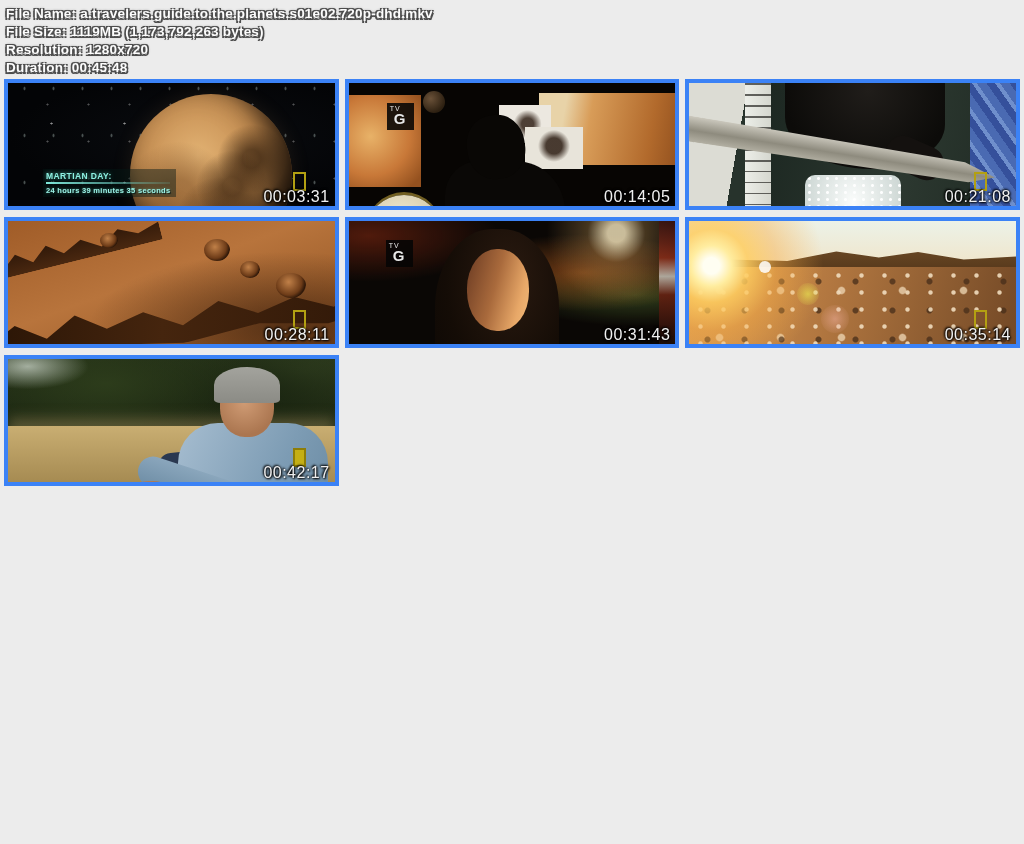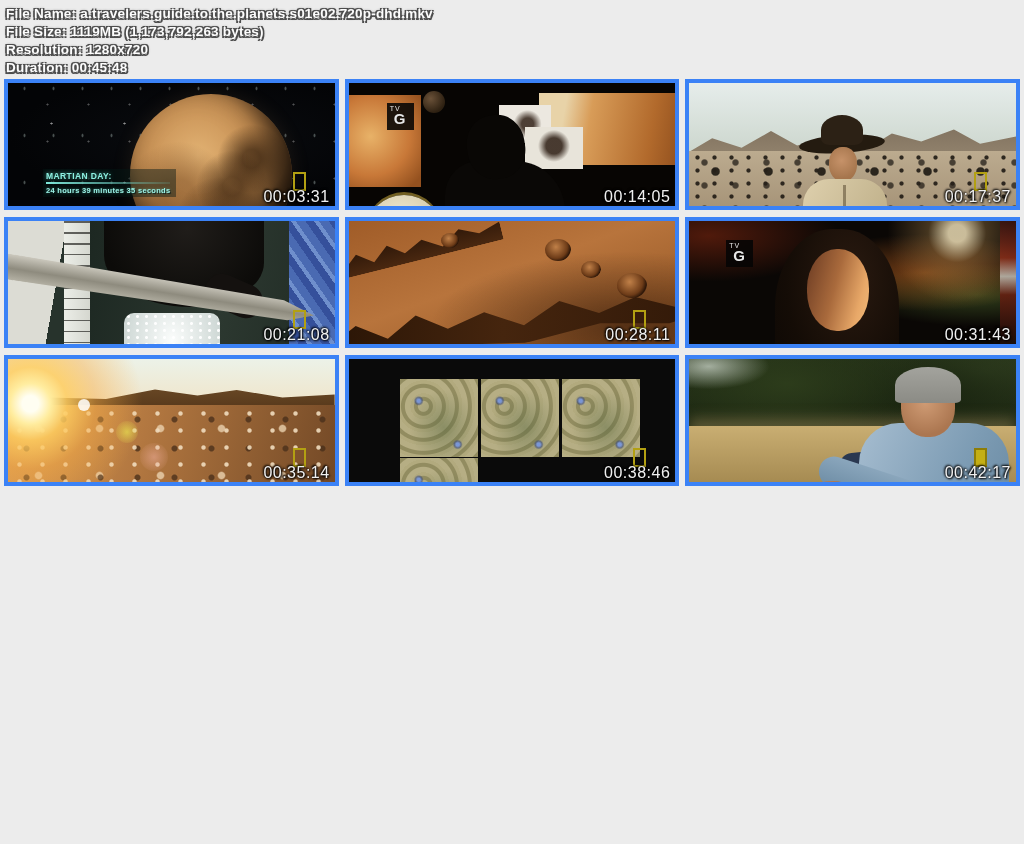--- a/index.html
+++ b/index.html
@@ -309,34 +309,20 @@
     <div class="layer s4-sil-body"></div>
     <div class="layer s4-sil-head"></div>
     <div class="layer s4-sil-arm"></div>
     <div class="tvg" style="left:38px; top:20px;">
       <span class="t">TV</span>
         <span class="g">G</span>
     </div>
     <span class="ts">00:14:05</span>
   </figure>
 
-  <figure class="thumb">
-    <div class="layer s5-sky"></div>
-    <div class="layer s5-mnt"></div>
-    <div class="layer s5-ground"></div>
-    <div class="layer s5-man">
-      <div class="s5-brim"></div>
-      <div class="s5-crown"></div>
-      <div class="s5-face"></div>
-      <div class="s5-shirt"></div>
-      <div class="s5-placket"></div>
-    </div>
-    <div class="natgeo"></div>
-    <span class="ts">00:17:37</span>
-  </figure>
 
   <figure class="thumb">
     <div class="layer s6-bg"></div>
     <div class="layer s6-ruler"></div>
     <div class="layer s6-board"></div>
     <div class="layer s6-ice"></div>
     <div class="layer s6-glove"></div>
     <div class="layer s6-finger"></div>
     <div class="layer s6-blade"></div>
     <div class="layer s6-tarp"></div>
@@ -376,29 +362,20 @@
     <div class="layer s10-hills"></div>
     <div class="layer s10-ground"></div>
     <div class="layer s10-sun"></div>
     <div class="layer s10-f1"></div>
     <div class="layer s10-f2"></div>
     <div class="layer s10-f3"></div>
     <div class="natgeo"></div>
     <span class="ts">00:35:14</span>
   </figure>
 
-  <figure class="thumb">
-    <div class="layer s11-bg"></div>
-    <div class="layer s11-tile t1"></div>
-    <div class="layer s11-tile t2"></div>
-    <div class="layer s11-tile t3"></div>
-    <div class="layer s11-tile t4"></div>
-    <div class="natgeo"></div>
-    <span class="ts">00:38:46</span>
-  </figure>
 
   <figure class="thumb">
     <div class="layer s12-trees"></div>
     <div class="layer s12-house"></div>
     <div class="layer s12-grass"></div>
     <div class="layer s12-jeans"></div>
     <div class="layer s12-body"></div>
     <div class="layer s12-head"></div>
     <div class="layer s12-hair"></div>
     <div class="layer s12-arm"></div>

